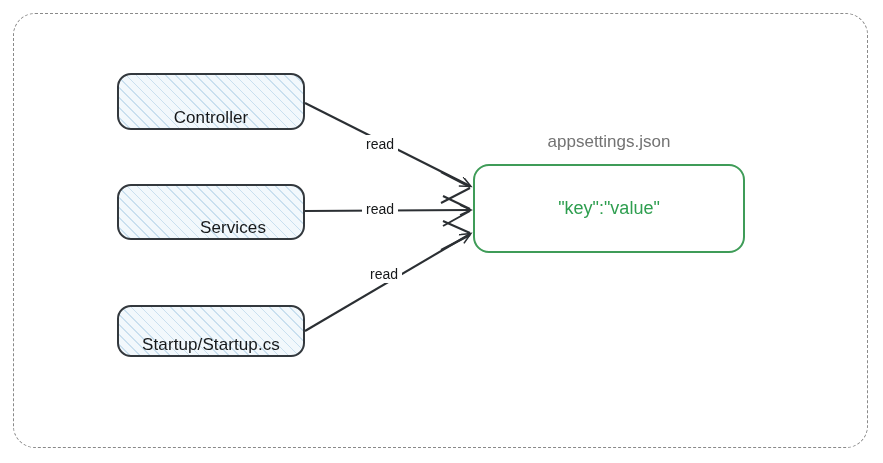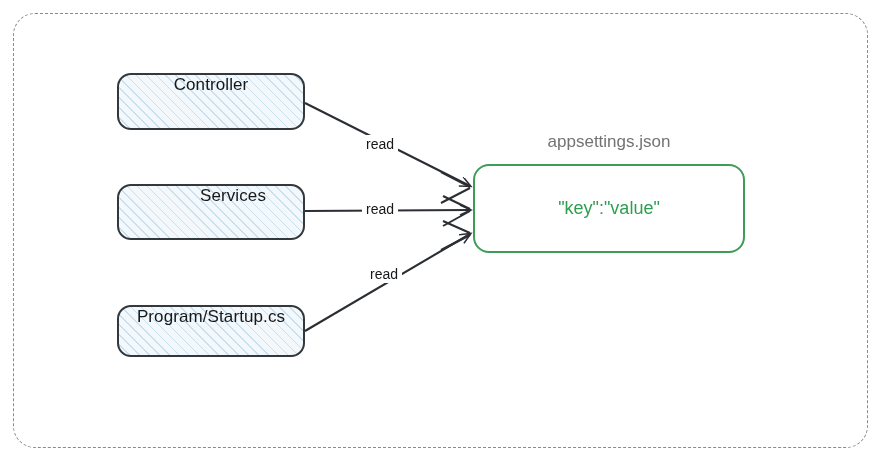--- a/index.html
+++ b/index.html
@@ -40,21 +40,21 @@
     border: 2.2px solid #33383d;
     border-radius: 14px;
     background-color: #f2f8fc;
     background-image: repeating-linear-gradient(
         45deg,
         rgba(168, 203, 228, 0.55) 0px,
         rgba(168, 203, 228, 0.55) 1.1px,
         rgba(255, 255, 255, 0) 1.1px,
         rgba(255, 255, 255, 0) 7px);
     display: flex;
-    align-items: flex-start;
+    align-items: flex-end;
     justify-content: center;
     color: #16181a;
     font-size: 17px;
     letter-spacing: 0.1px;
     white-space: nowrap;
   }
   .green-box {
     position: absolute;
     box-sizing: border-box;
     border: 2px solid #3f9c58;
@@ -121,21 +121,21 @@
 
   <div class="src-box" style="left:117px; top:73px; width:188px; height:57px;">
     <span>Controller</span>
   </div>
 
   <div class="src-box" style="left:117px; top:184px; width:188px; height:56px;padding-left:44px;">
     <span>Services</span>
   </div>
 
   <div class="src-box" style="left:117px; top:305px; width:188px; height:52px;">
-    <span>Program/Startup.cs</span>
+    <span>Startup/Startup.cs</span>
   </div>
 
   <div class="ext-label" style="left:473px; top:132px; width:272px;">appsettings.json</div>
 
   <div class="green-box" style="left:473px; top:164px; width:272px; height:89px;">
     <span>"key":"value"</span>
   </div>
 
   <div class="edge-label" style="left:362px; top:135px;">read</div>
 

